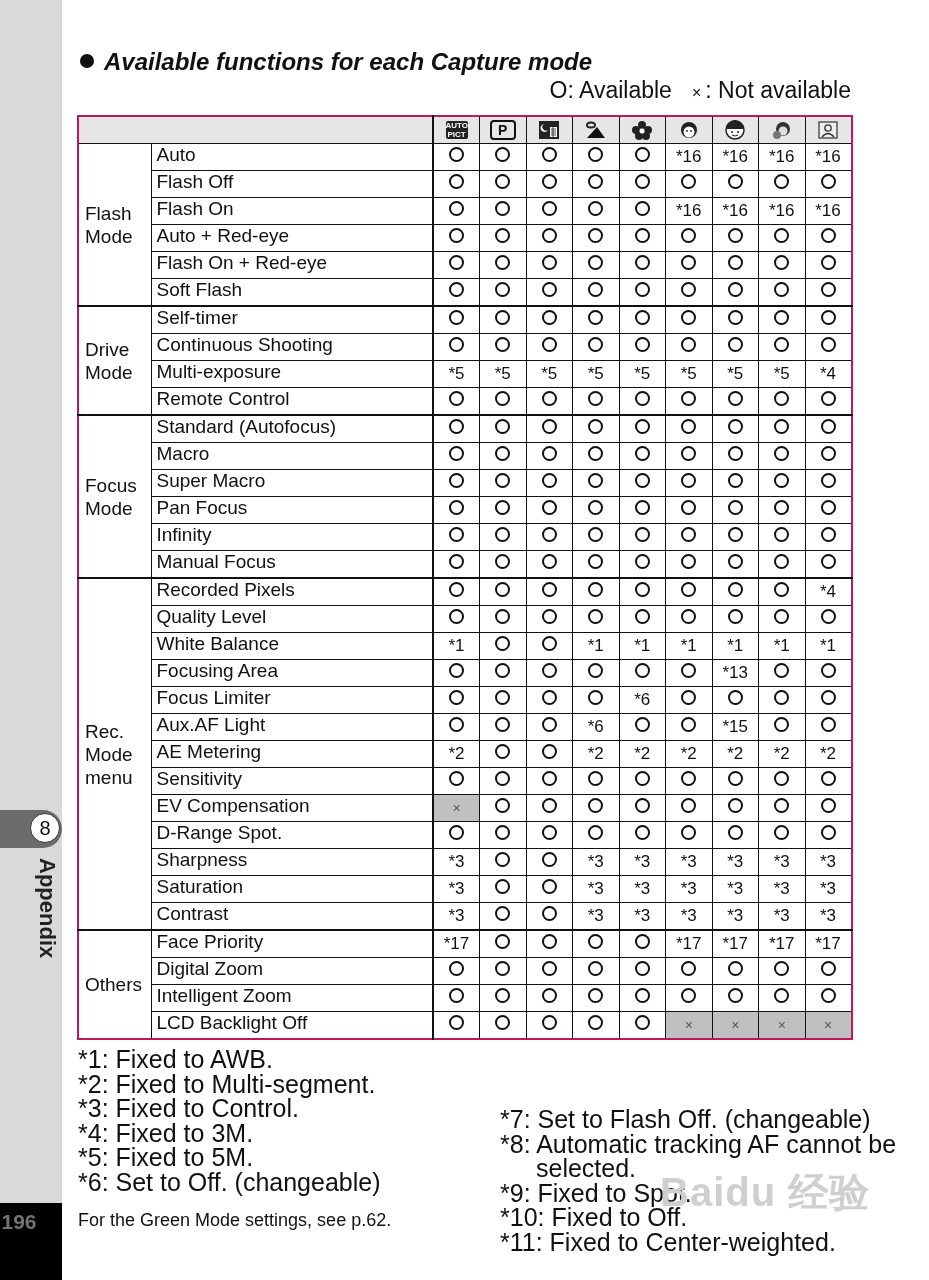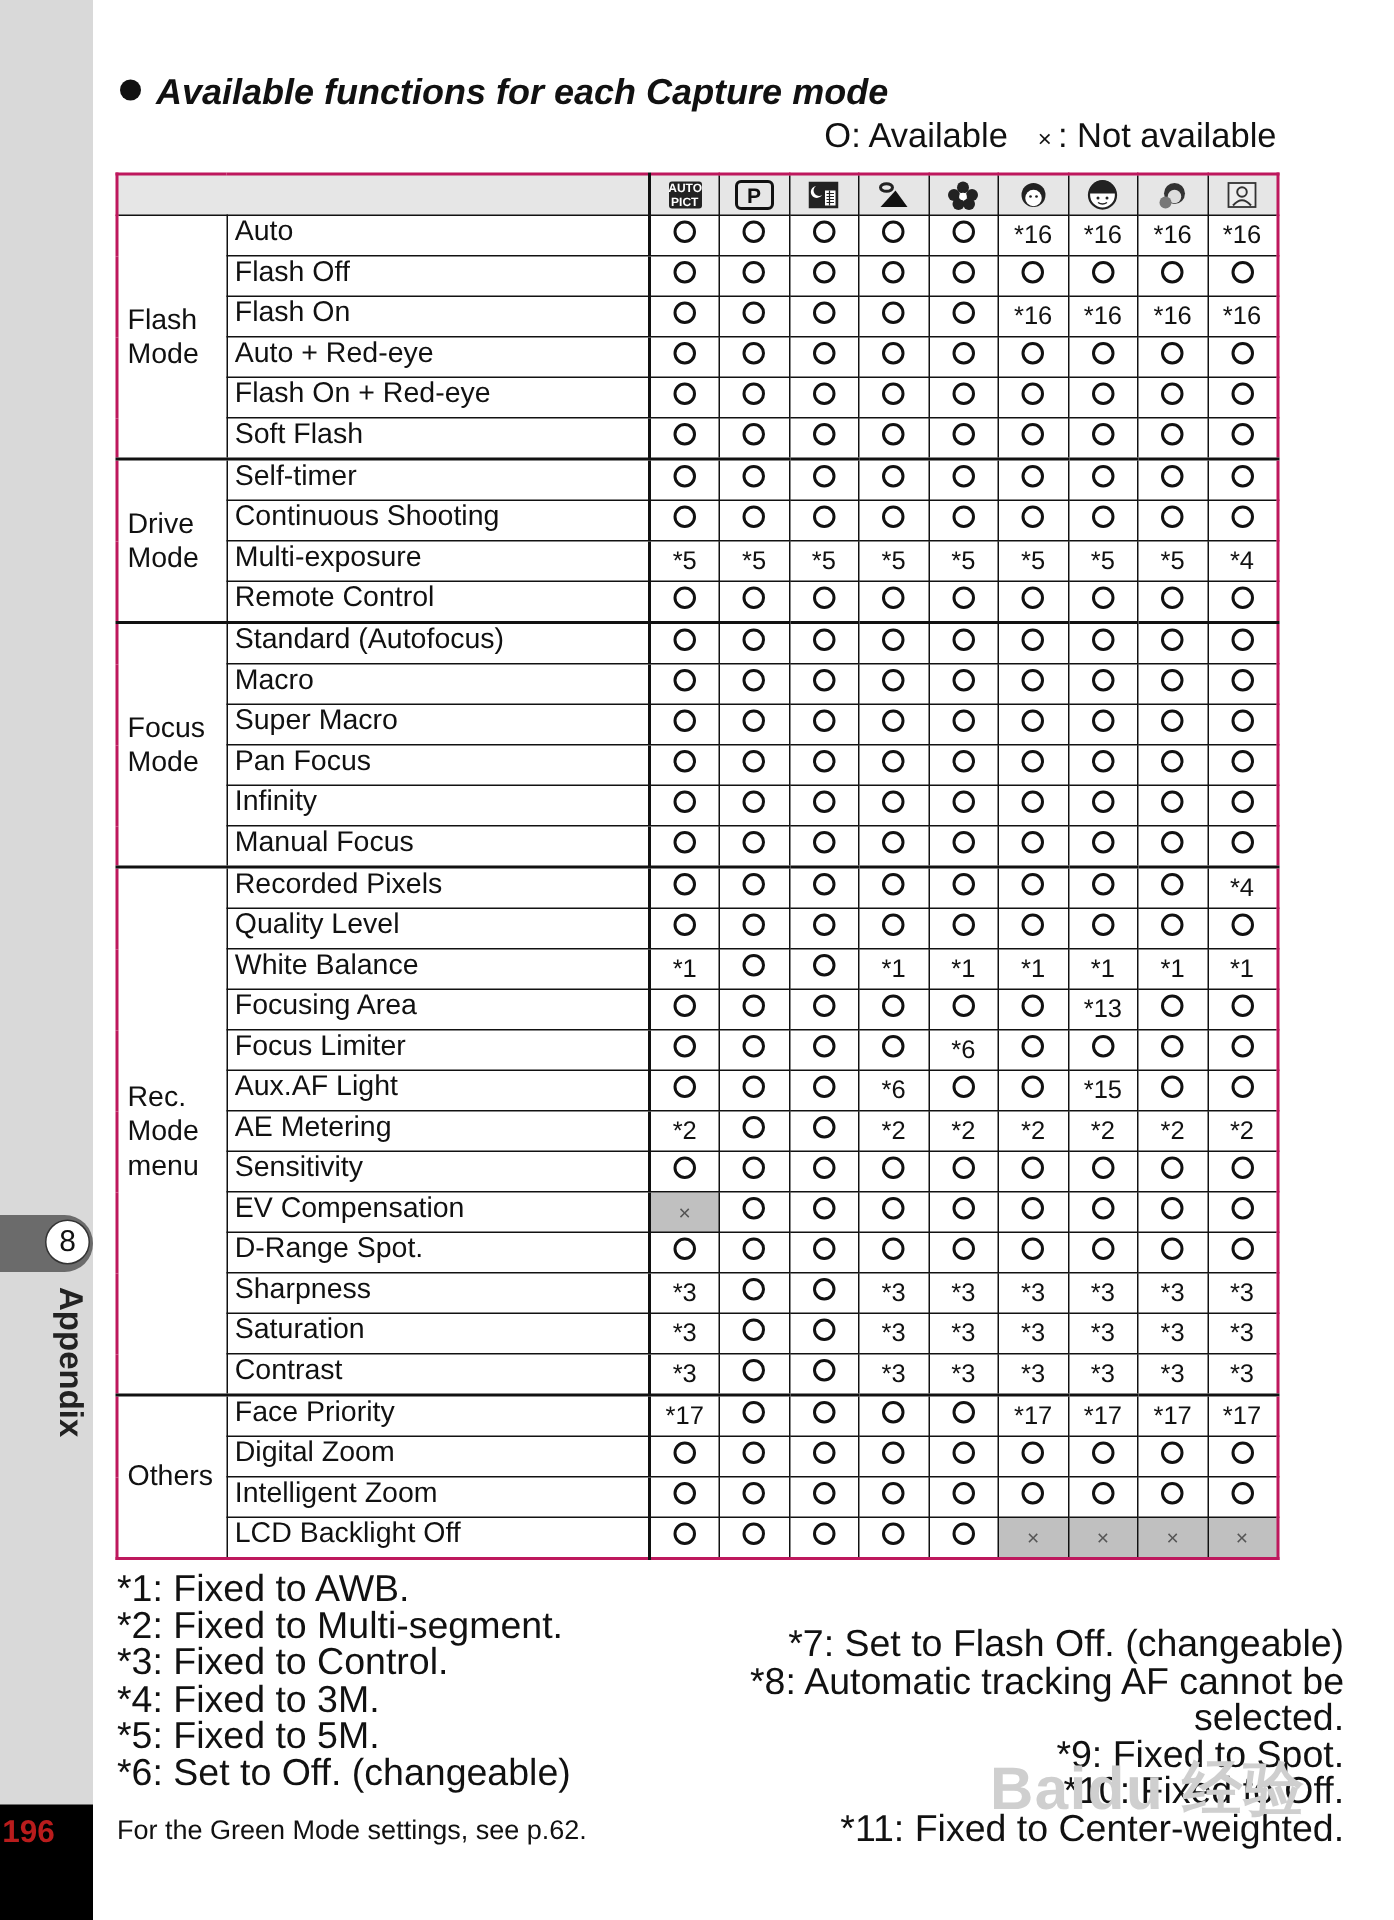--- a/index.html
+++ b/index.html
@@ -8,21 +8,21 @@
   .side { position:absolute; left:0; top:0; width:62px; height:1280px; background:#d9d9d9; }
   .chap-tab { position:absolute; left:0; top:810px; width:62px; height:38px; background:#6b6b6b;
               border-radius:0 19px 19px 0; }
   .chap-num { position:absolute; left:30px; top:813px; width:30px; height:30px; border-radius:50%;
               background:#fff; border:1px solid #333; box-sizing:border-box; text-align:center;
               line-height:28px; font-size:20px; color:#111; }
   .chap-title { position:absolute; left:8px; top:858px; width:62px; height:120px; }
   .chap-title span { position:absolute; left:52px; top:0; transform-origin:0 0; transform:rotate(90deg);
               font-weight:bold; font-size:22px; white-space:nowrap; color:#222; }
   .pagebox { position:absolute; left:0; top:1203px; width:62px; height:77px; background:#000; }
-  .pagenum { position:absolute; left:0; top:1210px; width:38px; text-align:center; color:#b91c1c;
+  .pagenum { position:absolute; left:0; top:1210px; width:38px; text-align:center; color:#737373;
              font-weight:bold; font-size:21px; }
   .title { position:absolute; left:80px; top:48px; font-size:24px; font-weight:bold; color:#111;font-style:italic; }
   .title .bullet { display:inline-block; width:14px; height:14px; background:#111; border-radius:50%;
                    margin-right:10px; vertical-align:2px; }
   .legend { position:absolute; right:78px; top:77px; font-size:23px; color:#111; }
   .legend .x { font-size:16px; margin:0 4px 0 20px; }
 
   table.grid { position:absolute; left:77px; top:115px; border-collapse:collapse; table-layout:fixed;
                border:2px solid #be185d; }
   table.grid td, table.grid th { border:1px solid #111; padding:0; height:26px; font-weight:normal; }
@@ -550,21 +550,21 @@
 </table>
 
 <div class="notes" style="left:78px; top:1047px;" id="notesL">
     <div>*1: Fixed to AWB.</div>
     <div>*2: Fixed to Multi-segment.</div>
     <div>*3: Fixed to Control.</div>
     <div>*4: Fixed to 3M.</div>
     <div>*5: Fixed to 5M.</div>
     <div>*6: Set to Off. (changeable)</div>
   </div>
-<div class="notes" style="left:500px; top:1084px;text-align:right;" id="notesR">
+<div class="notes" style="left:500px; top:1107px;" id="notesR">
     <div>*7: Set to Flash Off. (changeable)</div>
     <div>*8: Automatic tracking AF cannot be</div>
     <div class="indent">selected.</div>
     <div>*9: Fixed to Spot.</div>
     <div>*10: Fixed to Off.</div>
     <div>*11: Fixed to Center-weighted.</div>
   </div>
 
 <div class="footer">For the Green Mode settings, see p.62.</div>
 <div class="wm"><span class="a">Baidu 经验</span></div>

